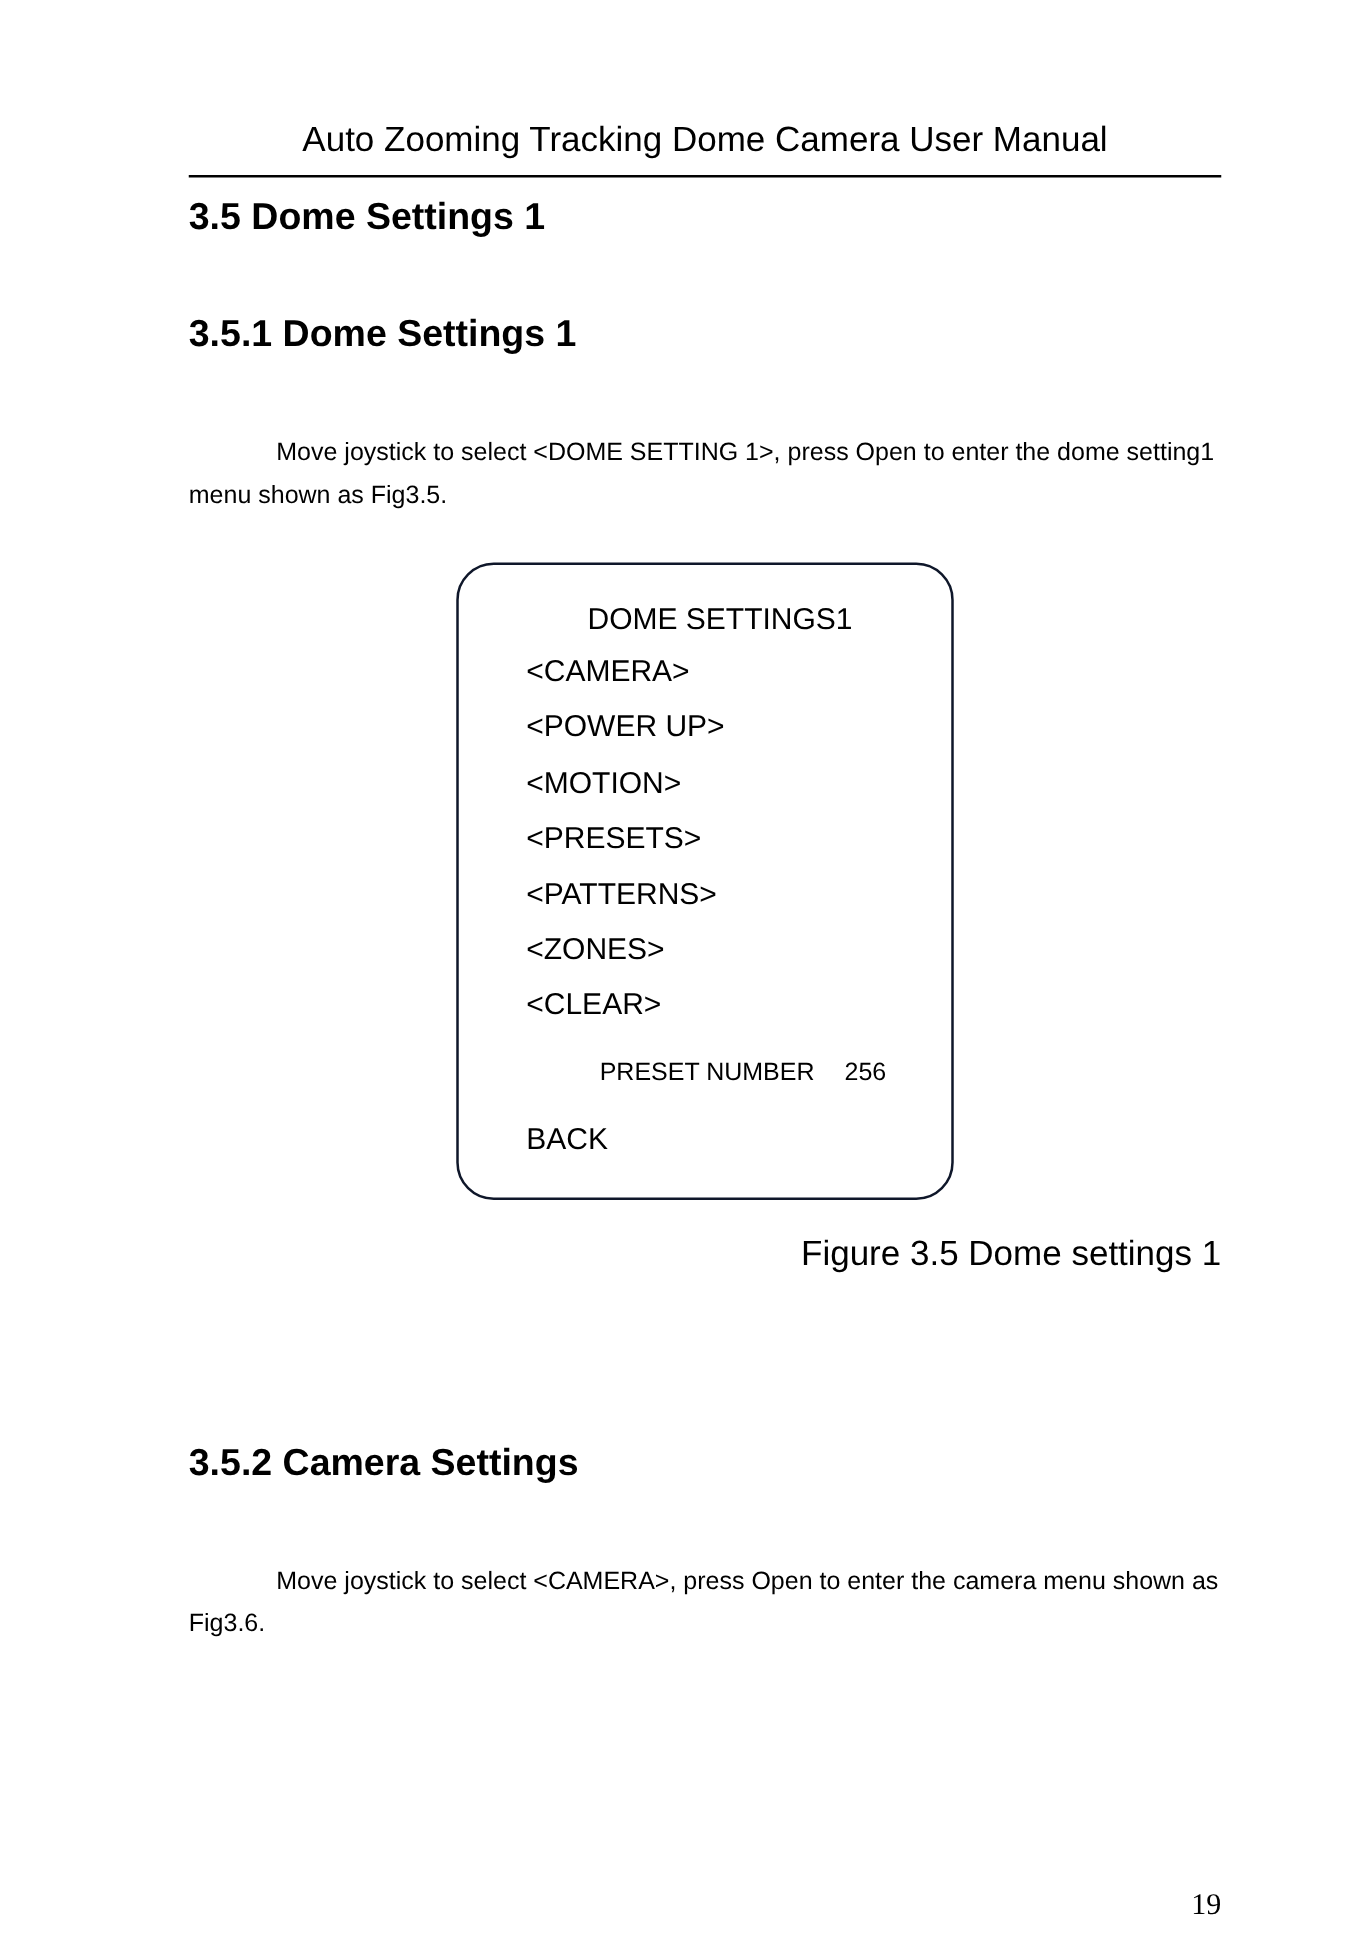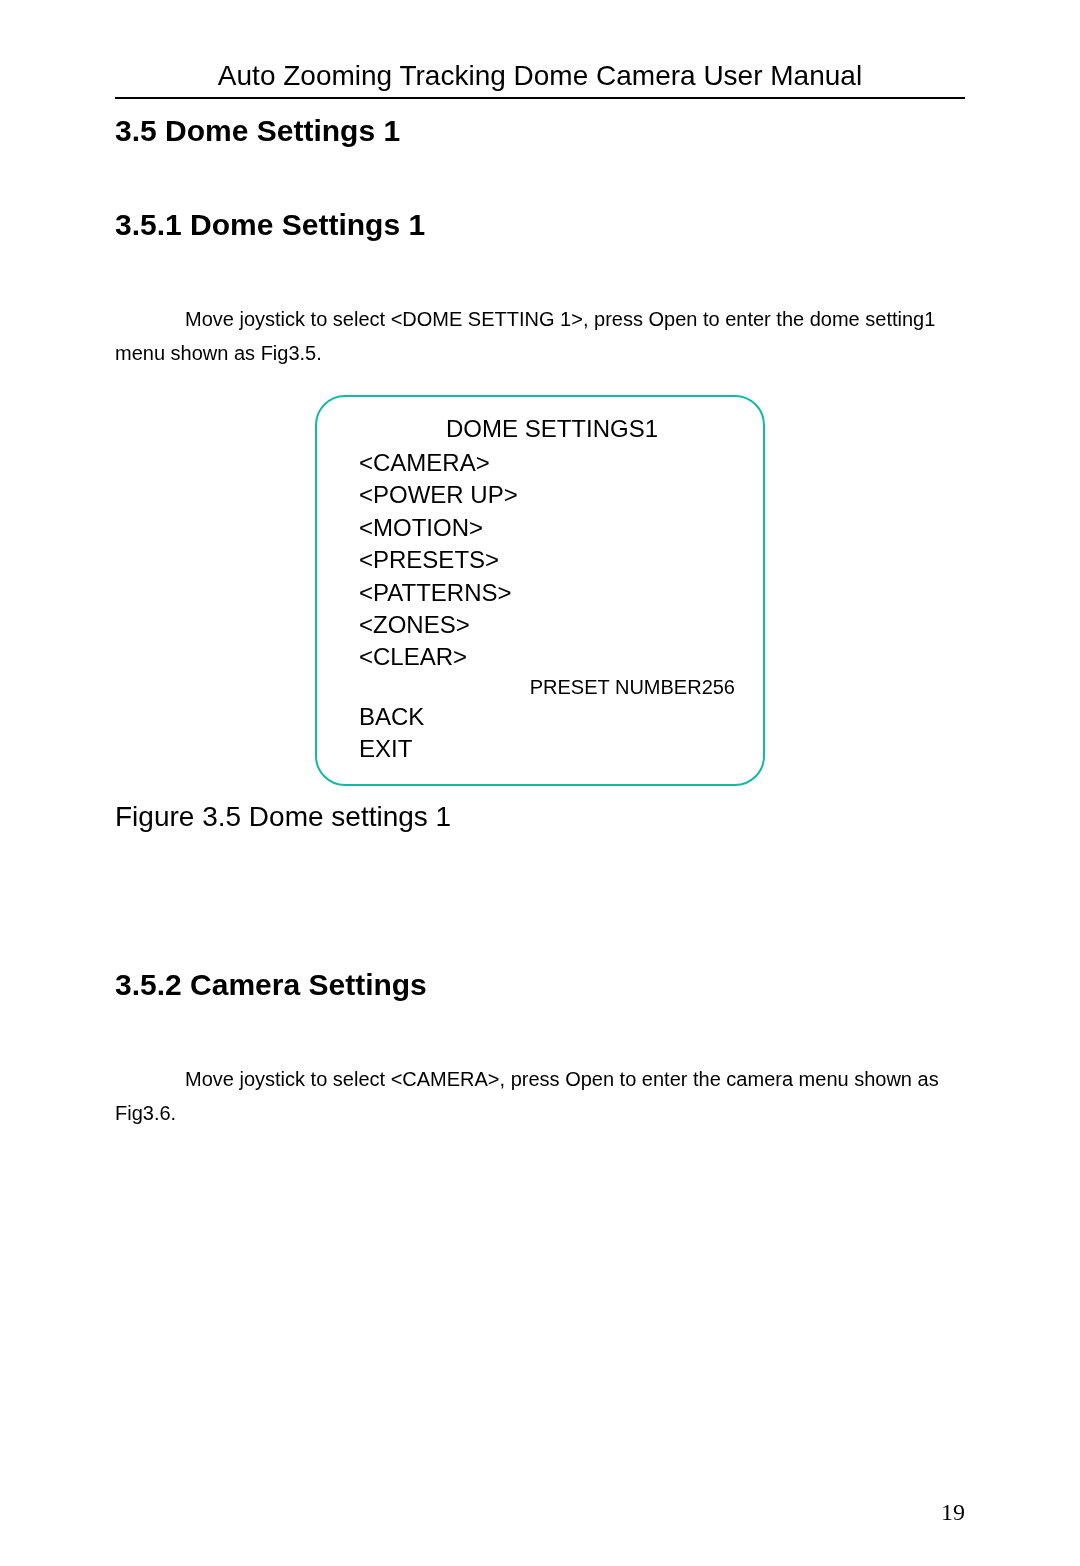--- a/index.html
+++ b/index.html
@@ -1,16 +1,16 @@
 <!DOCTYPE html>
 <html><head>
   <meta charset="utf-8">
   <style>
     * {
-      margin: 0;
+      margin: 12px;
       padding: 0;
       box-sizing: border-box;
     }
     body {
       width: 1080px;
       height: 1566px;
       background: #ffffff;
       font-family: Arial, Helvetica, sans-serif;
       color: #000000;
       padding: 60px 115px 50px 115px;
@@ -40,43 +40,43 @@
       line-height: 1.7;
       text-indent: 70px;
       margin-bottom: 25px;
     }
     .menu-box-wrap {
       display: flex;
       justify-content: center;
       margin-bottom: 15px;
     }
     .menu-box {
-      border: 2px solid #14b8a6;
+      border: 2px solid #0f172a;
       border-radius: 30px;
       padding: 18px 28px 18px 42px;
-      width: 450px;
+      width: 398px;
     }
     .menu-title {
       font-size: 24px;
       text-align: center;
       padding-left: 10px;
       margin-bottom: 4px;
     }
     .menu-item {
       font-size: 24px;
       line-height: 1.35;
     }
     .menu-row {
       display: flex;
       justify-content: flex-end;
       font-size: 20px;
       line-height: 1.35;
     }
     .figure-caption {
-      text-align: left;
+      text-align: right;
       font-size: 28px;
       margin-top: 10px;
       margin-bottom: 135px;
     }
     .page-number {
       position: absolute;
       bottom: 40px;
       right: 115px;
       font-size: 24px;
       font-family: "Times New Roman", Times, serif;
@@ -102,21 +102,20 @@
     <div class="menu-item">&lt;MOTION&gt;</div>
     <div class="menu-item">&lt;PRESETS&gt;</div>
     <div class="menu-item">&lt;PATTERNS&gt;</div>
     <div class="menu-item">&lt;ZONES&gt;</div>
     <div class="menu-item">&lt;CLEAR&gt;</div>
     <div class="menu-row">
       <span>PRESET NUMBER</span>
       <span>256</span>
     </div>
     <div class="menu-item">BACK</div>
-    <div class="menu-item">EXIT</div>
   </div>
 </div>
 
 <div class="figure-caption">Figure 3.5 Dome settings 1</div>
 
 <div class="subsection-heading">3.5.2 Camera Settings</div>
 
 <div class="paragraph">Move joystick to select &lt;CAMERA&gt;, press Open to enter the camera menu shown as Fig3.6.</div>
 
 <div class="page-number">19</div>

